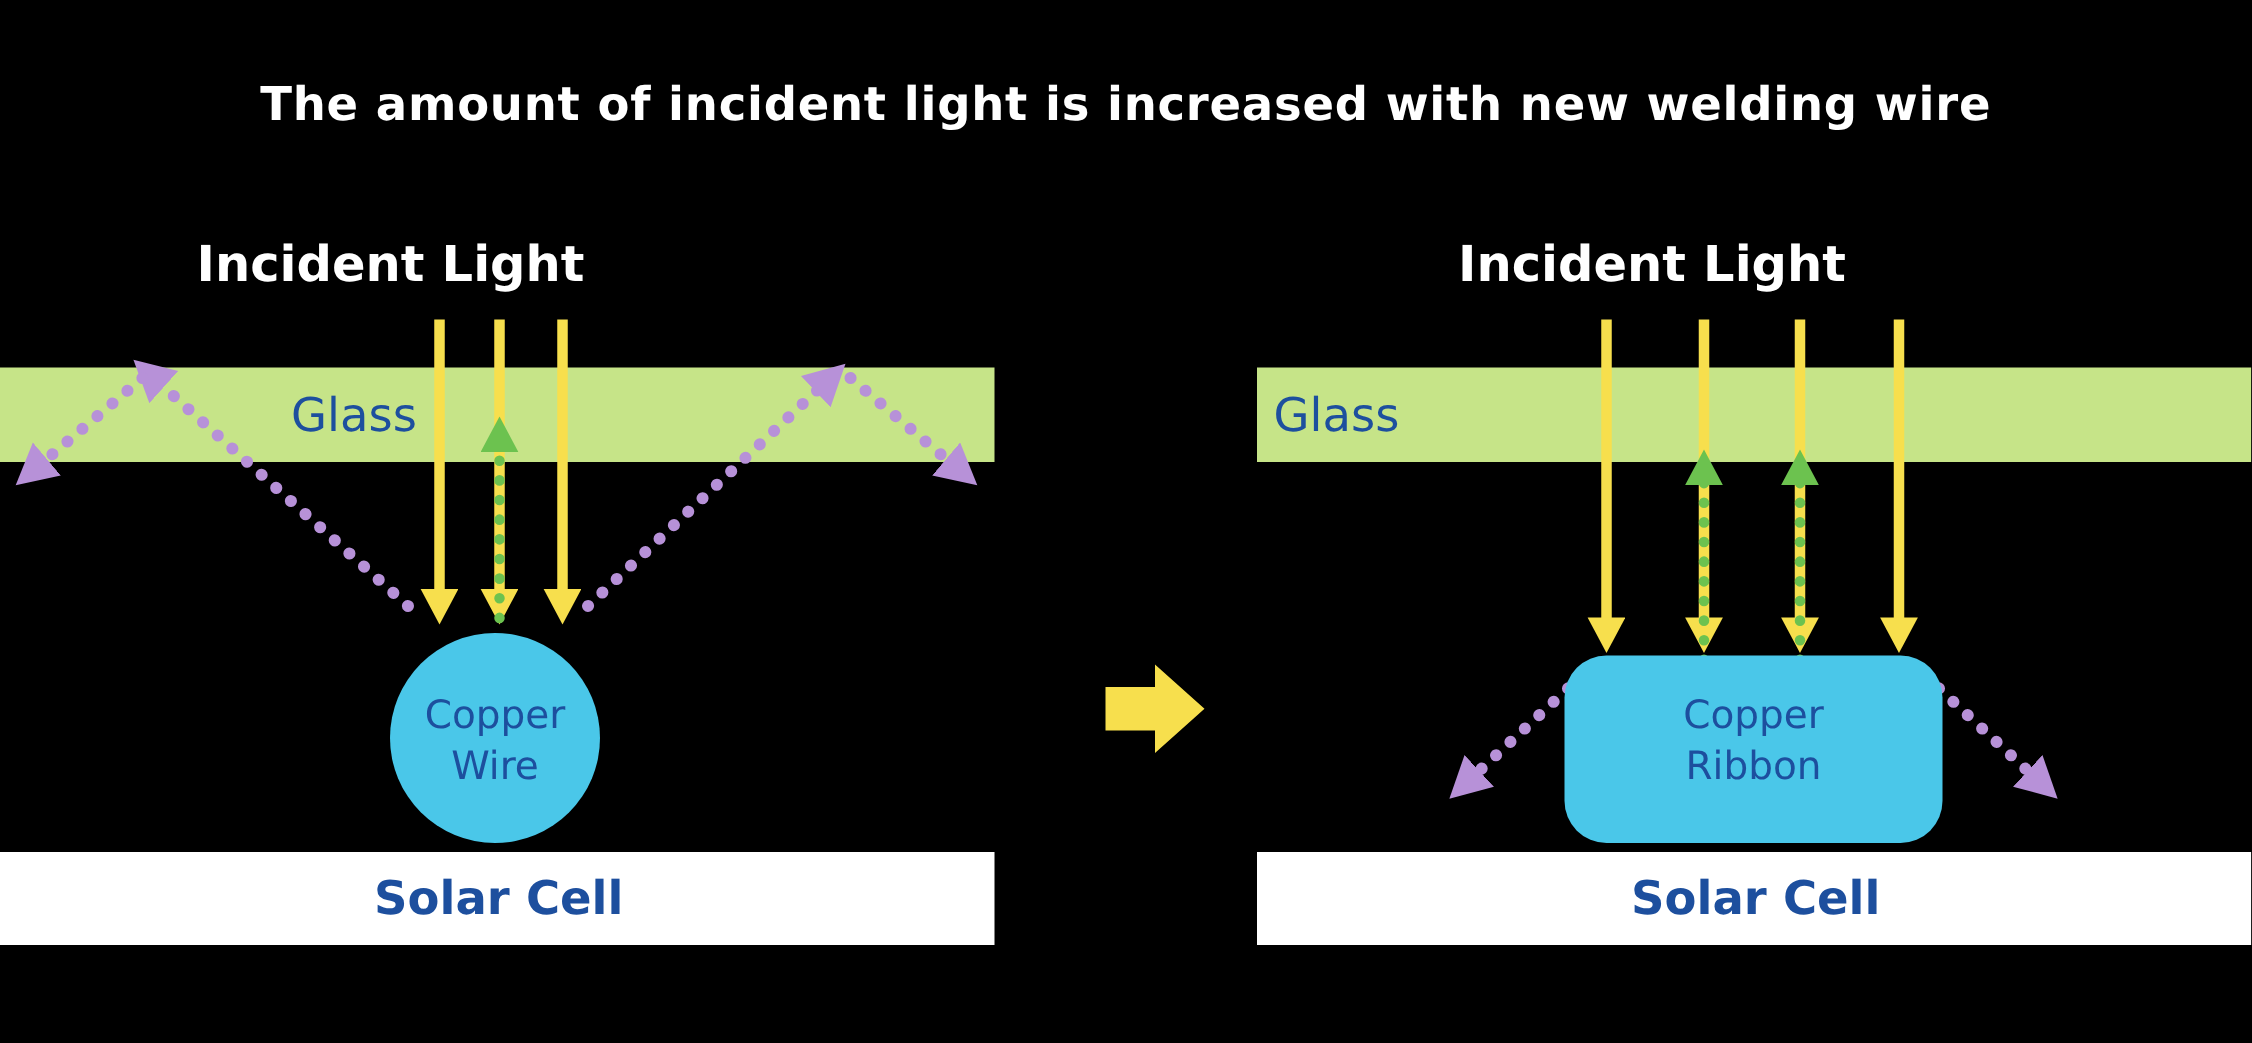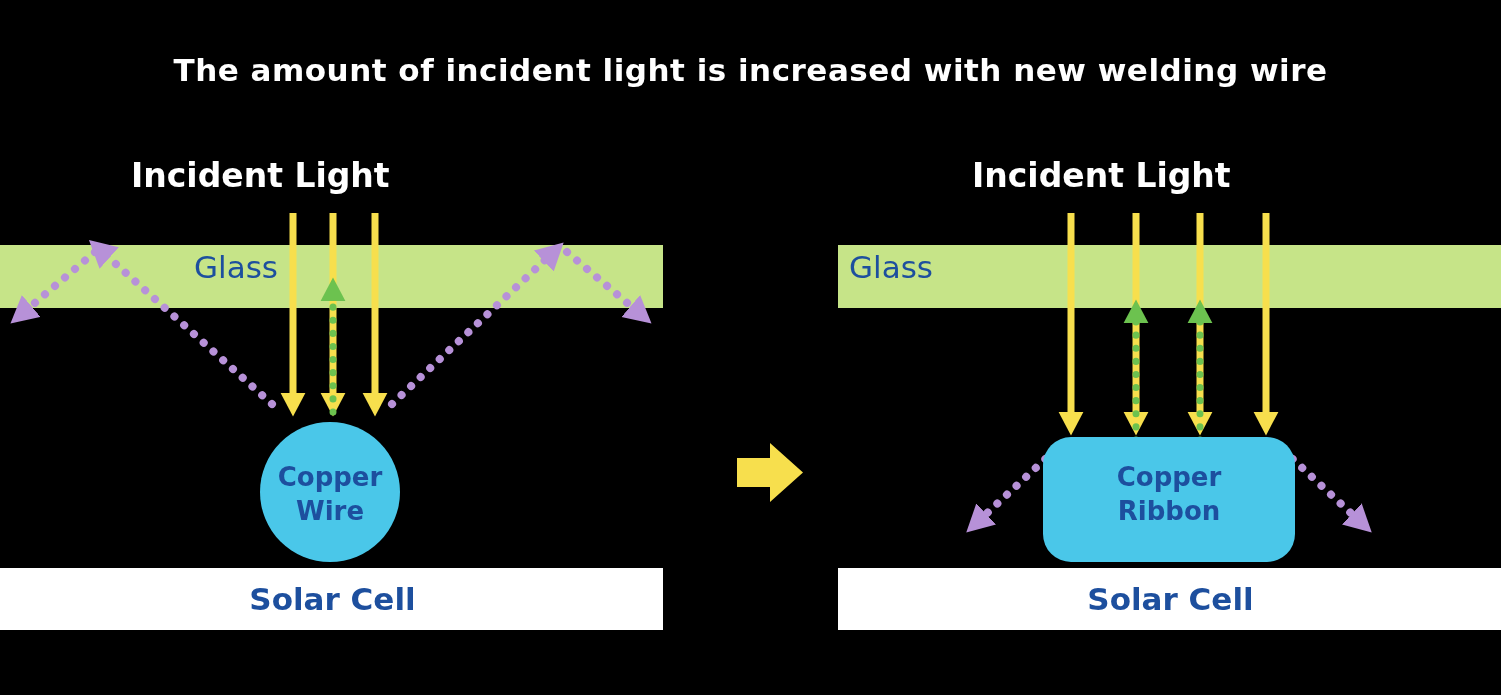--- a/index.html
+++ b/index.html
@@ -38,32 +38,32 @@
     top: 156px;
     width: 400px;
     font-size: 33px;
     font-weight: 600;
     color: var(--c-heading_text, #fff);
   }
   .incident-left  { left: 131px; }
   .incident-right { left: 972px; }
   .blue-label { color: var(--c-diagram_text, #1d4f9e); }
   .glass-label {
-    top: 249px;
+    top: 259px;
     font-size: 31px;
     font-weight: 500;
   }
   .glass-label-left  { left: 194px; }
   .glass-label-right { left: 849px; }
   .copper-label {
     top: 461px;
     width: 200px;
     text-align: center;
     font-size: 26px;
-    font-weight: 700;
+    font-weight: 400;
     line-height: 1.3;
   }
   .copper-label-left  { left: 230px; }
   .copper-label-right { left: 1069px; }
   .solar-label {
     top: 581px;
     width: 665px;
     text-align: center;
     font-size: 31px;
     font-weight: 600;

